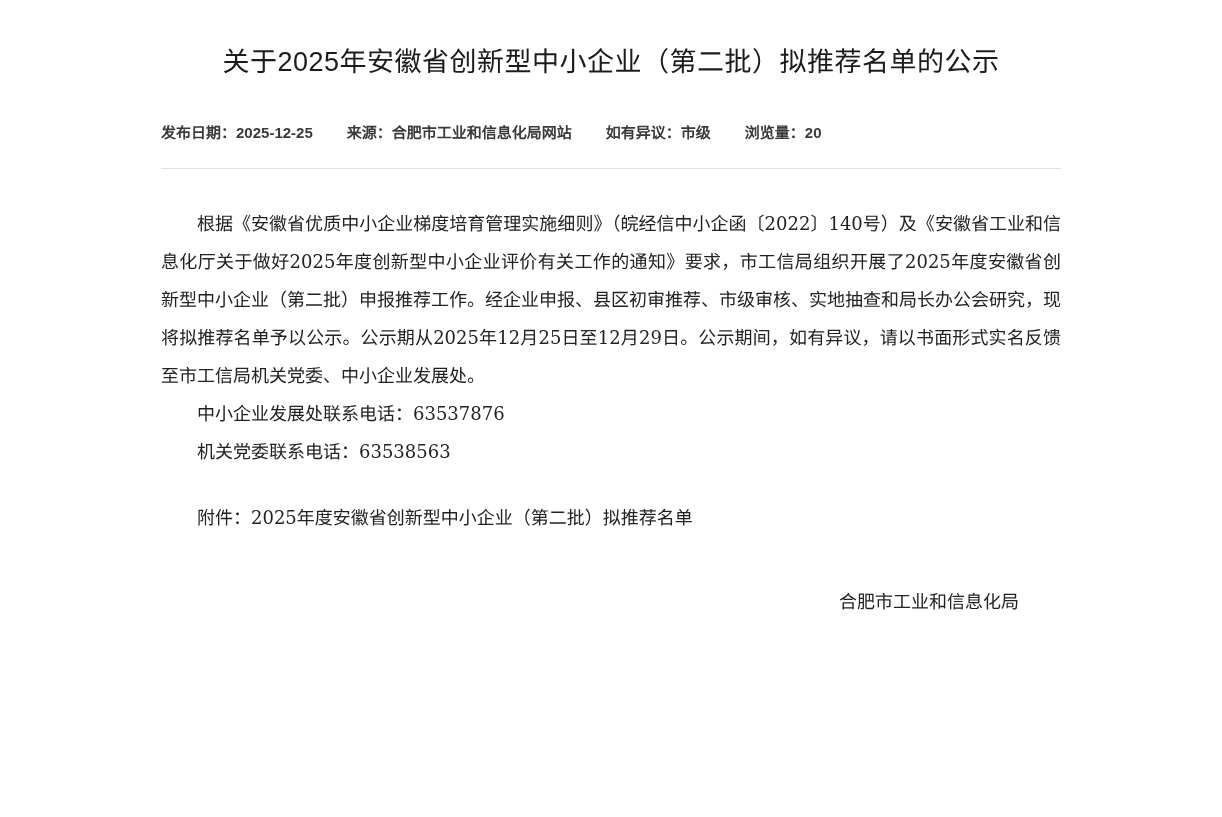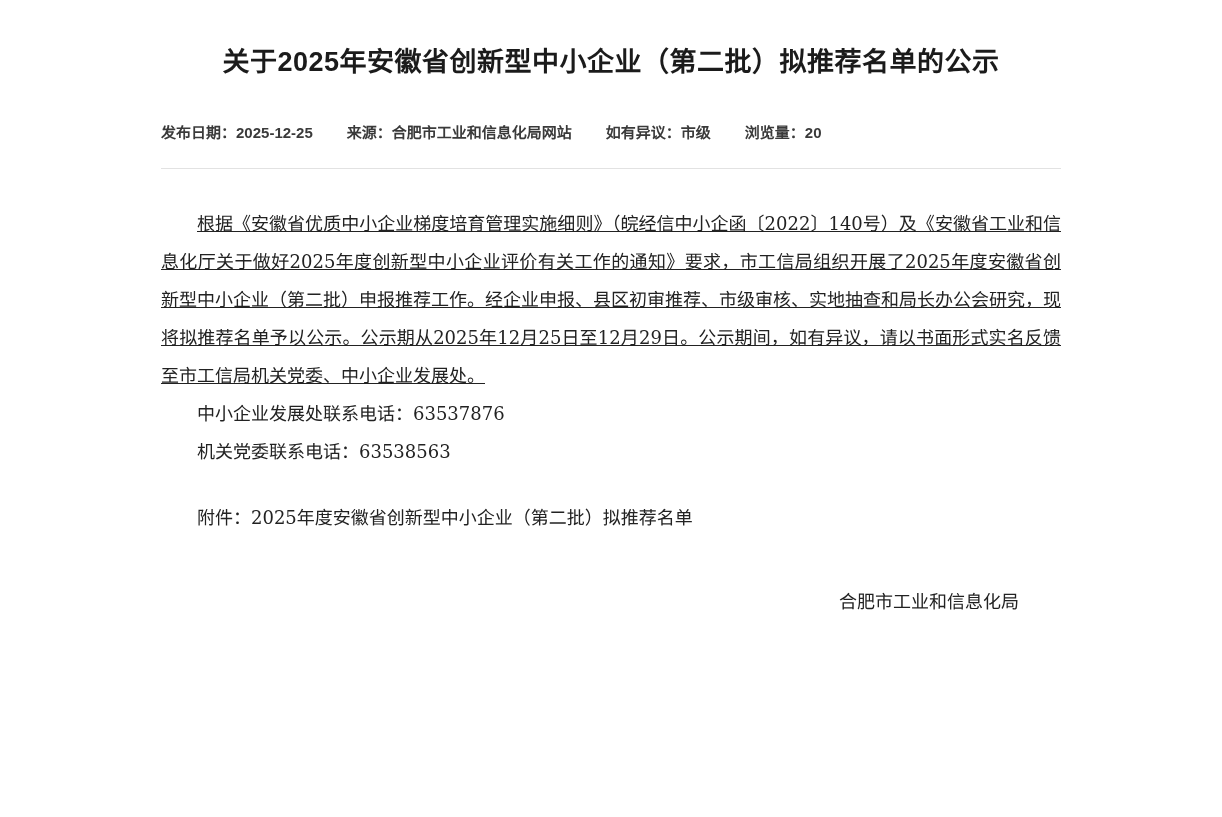--- a/index.html
+++ b/index.html
@@ -23,21 +23,21 @@
     background: #fff;
   }
   .content-wrap {
     width: 900px;
     margin: 0 auto;
     padding-top: 40px;
     box-sizing: border-box;
   }
   .doc-title {
     font-size: 27px;
-    font-weight: bold;
+    font-weight: normal;
     line-height: 44px;
     text-align: center;
     color: #1b1b1b;
     letter-spacing: 0.5px;
     margin: 0 0 0 0;
     font-family: "Liberation Sans", sans-serif;
     padding: 0 10px;
   }
   .meta-bar {
     margin-top: 38px;
@@ -64,21 +64,20 @@
     margin-top: 36px;
     font-family: "DejaVu Serif", "Liberation Serif", serif;
     font-size: 18px;
     color: #222;
     line-height: 38px;
   }
   .para {
     text-align: justify;
     text-justify: inter-ideograph;
     margin: 0;
-    text-decoration: underline;
   }
   .para-indent {
     text-indent: 2em;
   }
   .phone-line {
     text-indent: 2em;
     margin: 0;
   }
   .attachment {
     text-indent: 2em;

